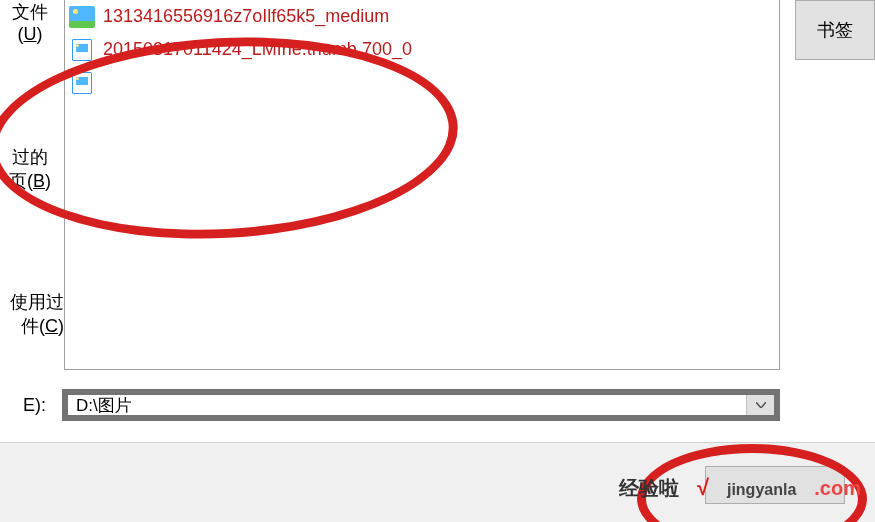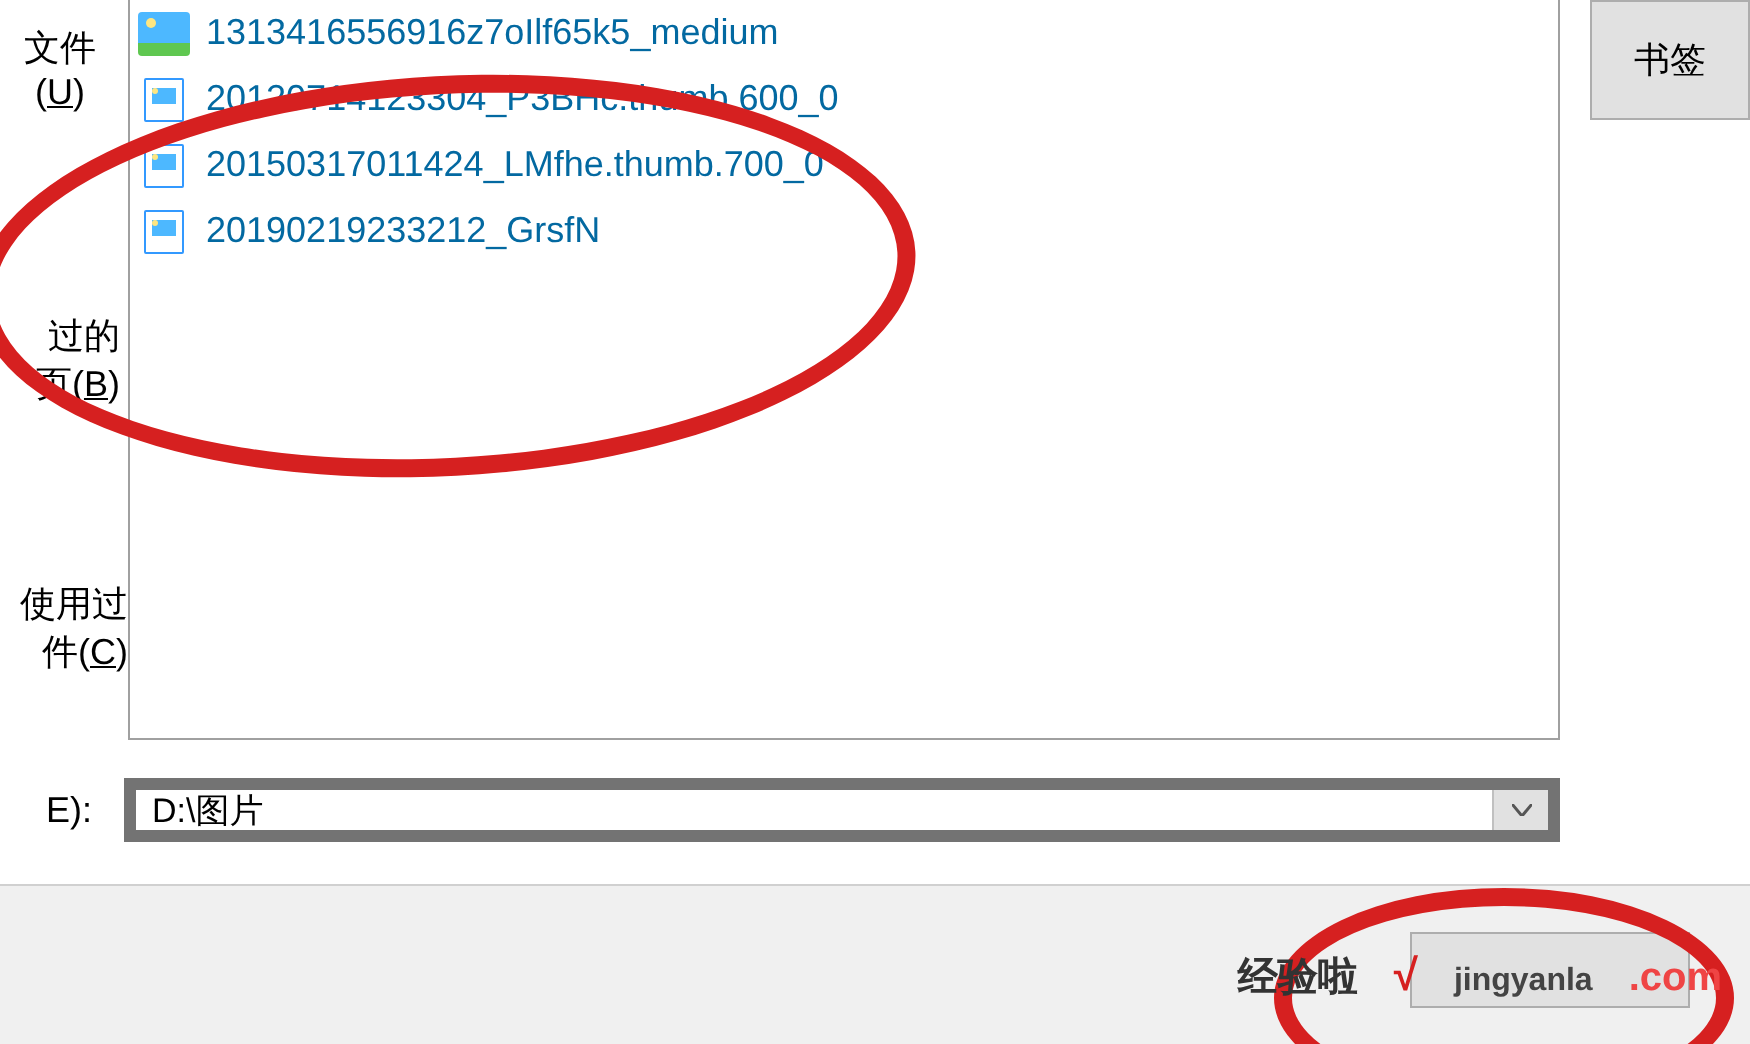--- a/index.html
+++ b/index.html
@@ -21,23 +21,23 @@
       background: #ffffff;
     }
     .sidebar-label {
       position: absolute;
       color: #000;
       font-size: 18px;
       text-align: center;
       width: 60px;
     }
     .sidebar-label .underline { text-decoration: underline; }
-    .label1 { top: 12px; left: 0; text-align: center; }
+    .label1 { top: 0px; left: 0; text-align: center; }
     .label1 .line1 { display:block; }
-    .label2 { top: 156px; left: 0; width: 60px; text-align: right; }
+    .label2 { top: 145px; left: 0; width: 60px; }
     .label3 { top: 290px; left: 0; width: 64px; text-align: right; }
     .file-list-container {
       position: absolute;
       left: 64px;
       top: 0;
       width: 716px;
       height: 370px;
       border: 1px solid #a0a0a0;
       border-top: none;
       background: #ffffff;
@@ -101,21 +101,21 @@
       content: "";
       position: absolute;
       top: 4px;
       left: 3px;
       width: 3px;
       height: 3px;
       background: #ffe680;
       border-radius: 50%;
     }
     .file-name {
-      color: #0369a1;
+      color: #b91c1c;
       font-size: 18px;
       white-space: nowrap;
     }
     .right-panel {
       position: absolute;
       right: 0;
       top: 0;
       width: 80px;
       height: 60px;
       background: #e1e1e1;
@@ -246,33 +246,26 @@
       <li class="file-item">
         <div class="icon-wrap">
           <div class="icon-image-large"></div>
         </div>
         <span class="file-name">1313416556916z7oIlf65k5_medium</span>
       </li>
       <li class="file-item">
         <div class="icon-wrap">
           <div class="icon-image-small"></div>
         </div>
-        <span class="file-name">20120714123304_P3BHc.thumb.600_0</span>
-      </li>
-      <li class="file-item">
-        <div class="icon-wrap">
-          <div class="icon-image-small"></div>
-        </div>
         <span class="file-name">20150317011424_LMfhe.thumb.700_0</span>
       </li>
       <li class="file-item">
         <div class="icon-wrap">
           <div class="icon-image-small"></div>
         </div>
-        <span class="file-name">20190219233212_GrsfN</span>
       </li>
     </ul>
 </div>
 
 <div class="right-panel">
   <span>书签</span>
 </div>
 
 <div class="bottom-row">
   <div class="bottom-label">E):</div>

